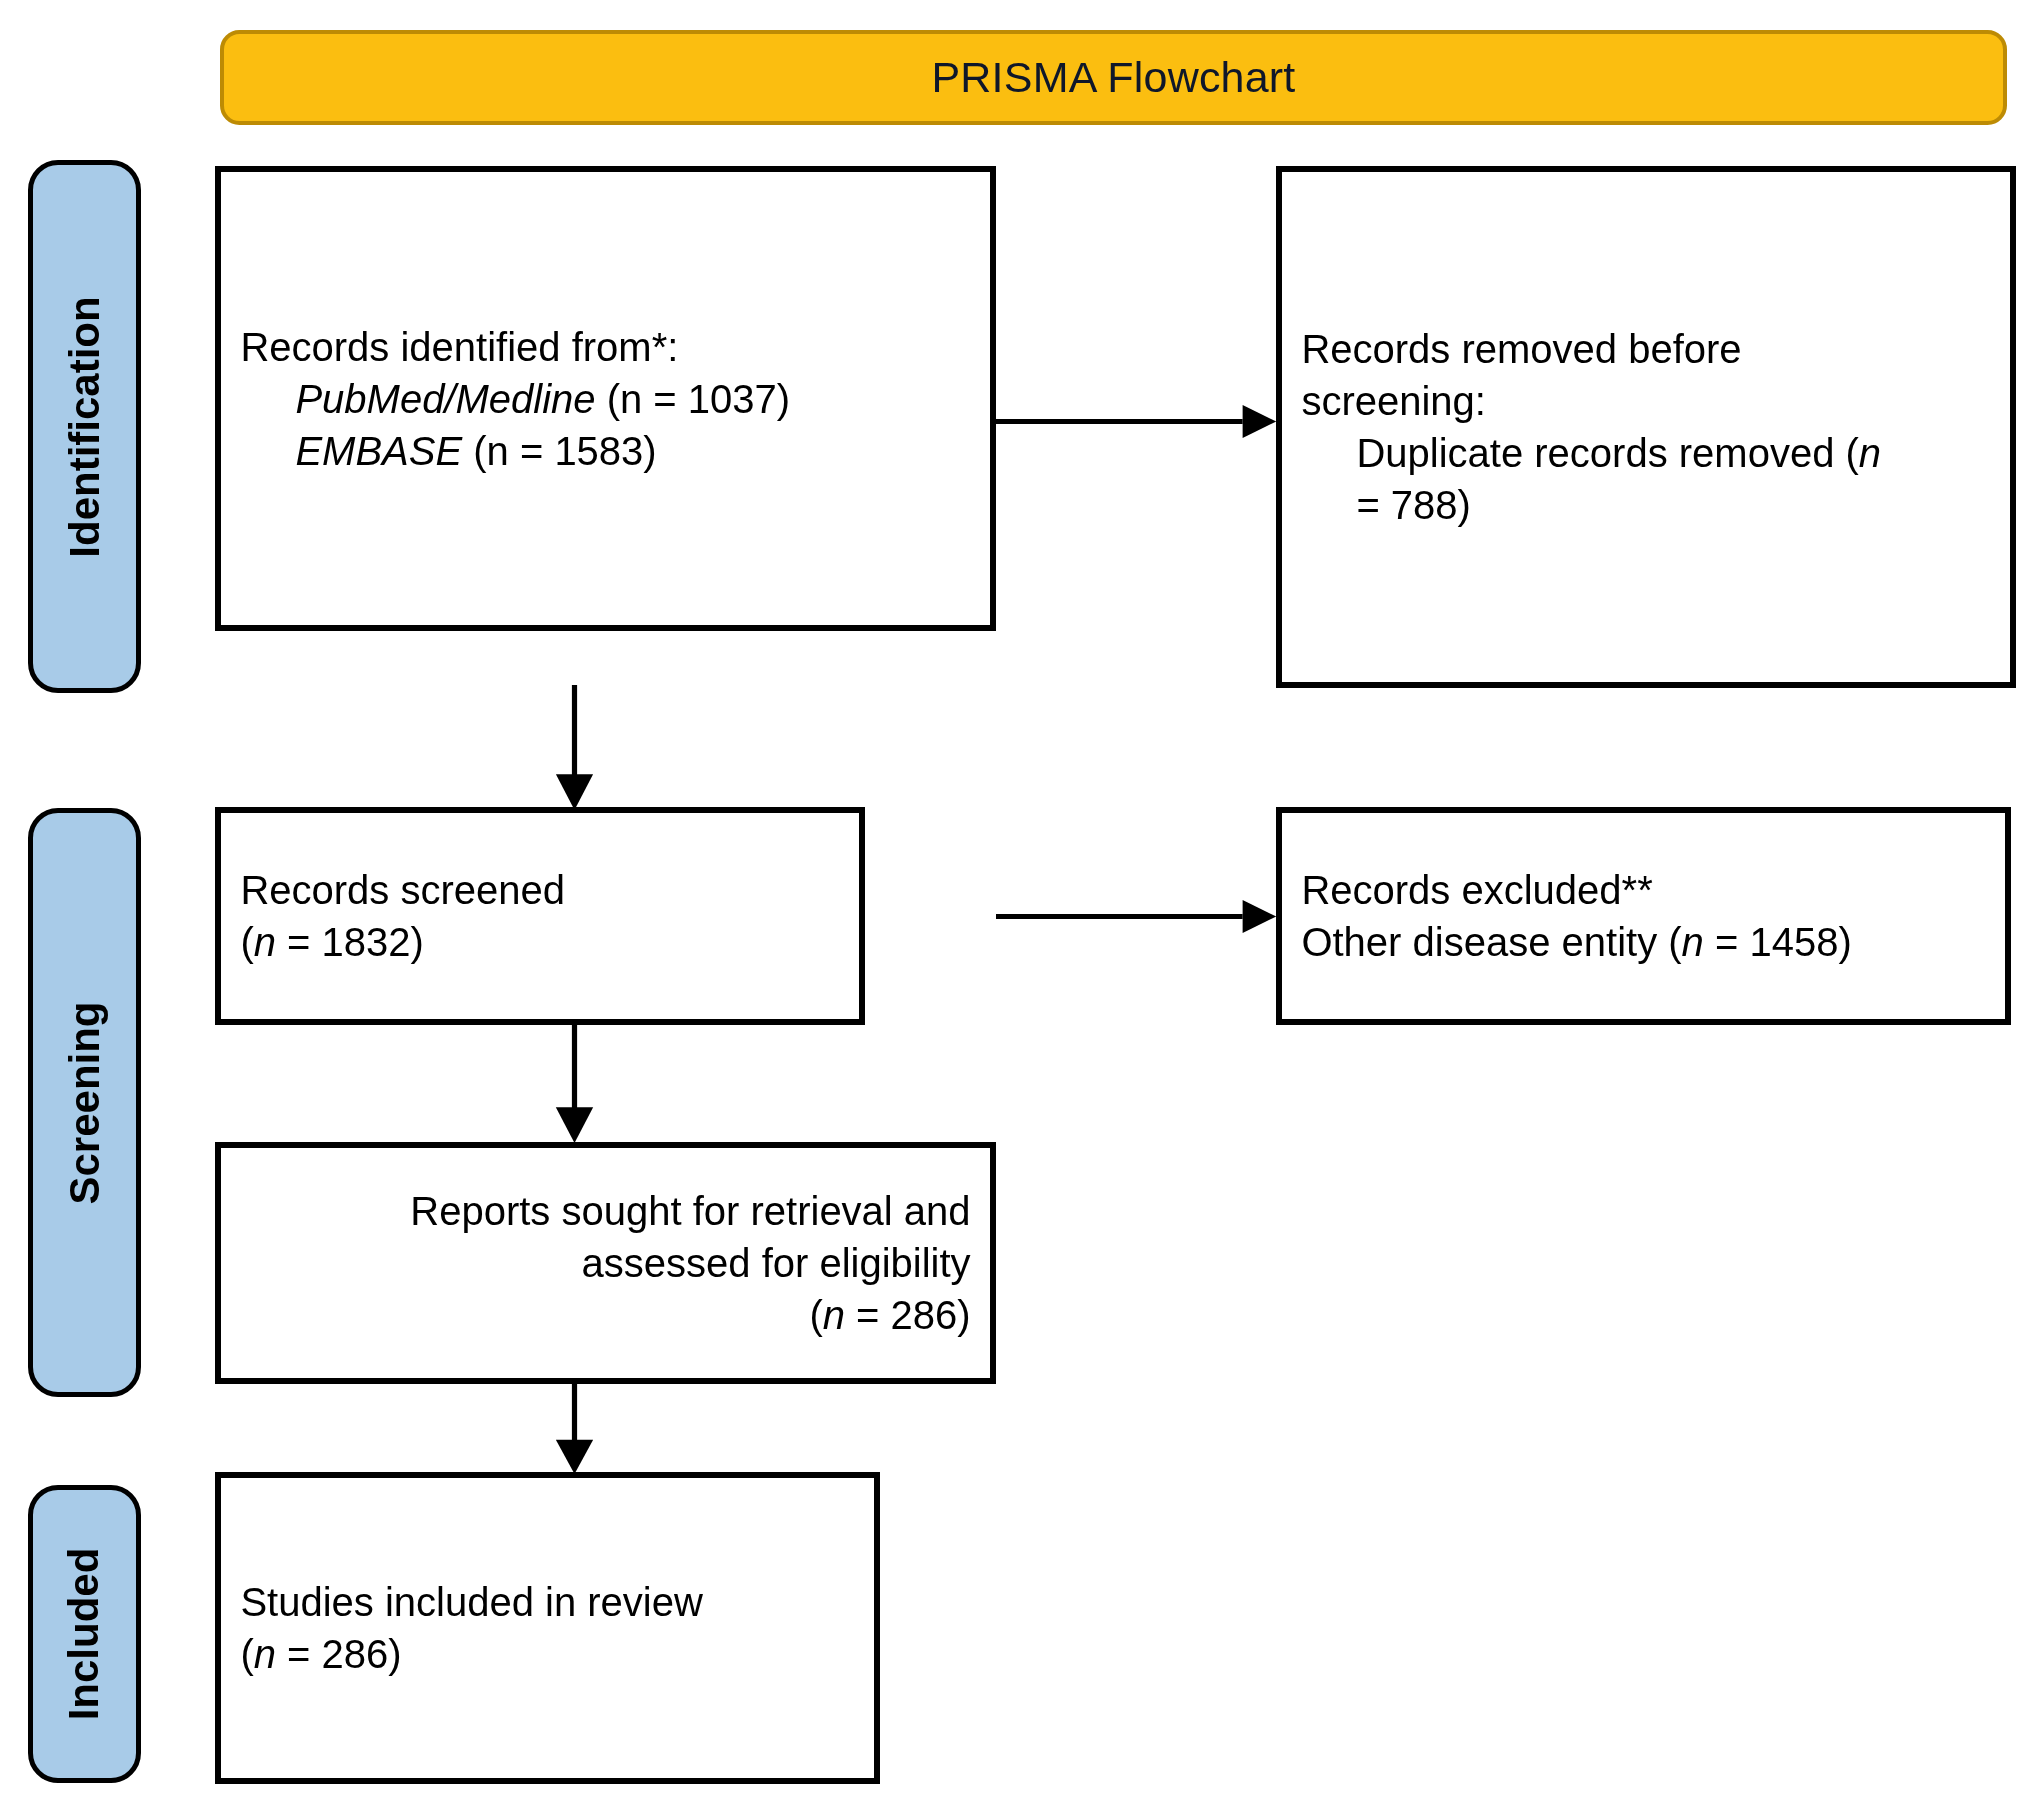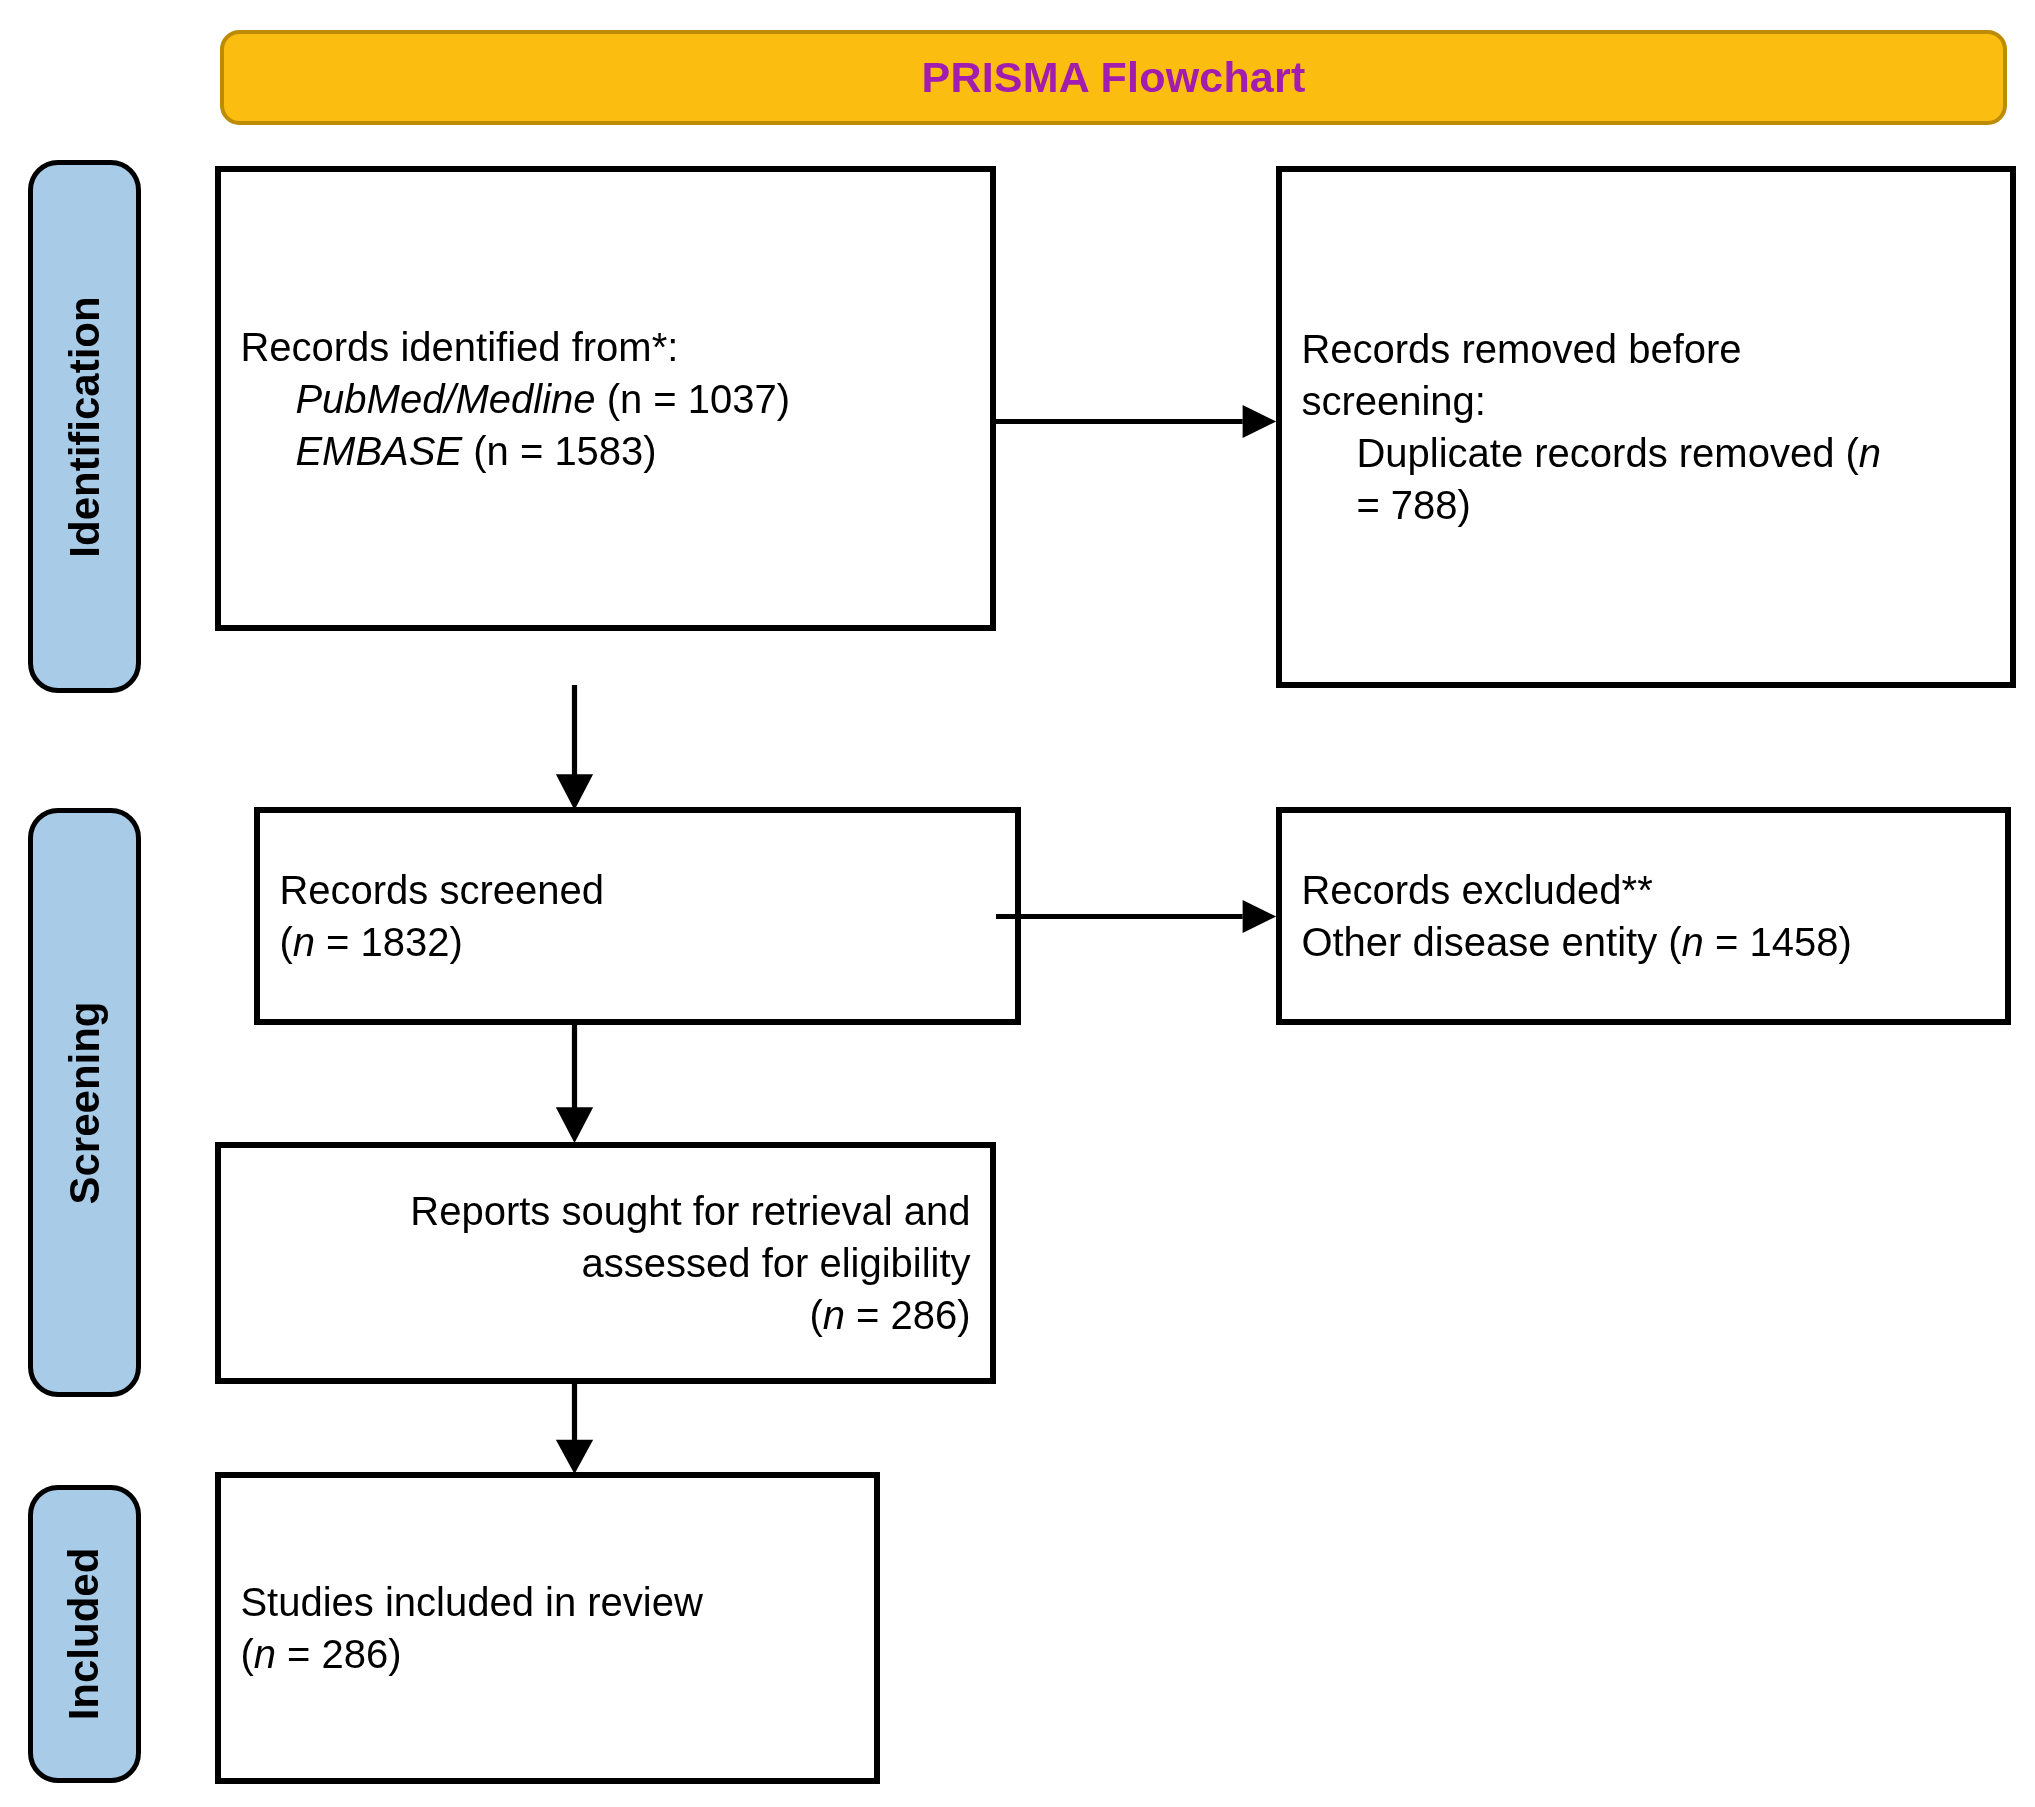--- a/index.html
+++ b/index.html
@@ -32,22 +32,22 @@
     background: #FBBE10;
     border: 4.5px solid #BD8B04;
     border-radius: 19.4px;
     box-sizing: border-box;
     display: flex;
     align-items: center;
     justify-content: center;
   }
   .header-title {
     font-size: 43px;
-    font-weight: bold;
-    color: #a21caf;
+    font-weight: normal;
+    color: #0f172a;
     letter-spacing: 0.2px;
     line-height: 1;
   }
 
   
   .stage-label {
     position: absolute;
     background: #A8CBE8;
     border: 5.2px solid #000000;
     border-radius: 30px;
@@ -85,21 +85,21 @@
     font-size: 40px;
     color: #000000;
     line-height: 1.30;
     white-space: pre-wrap;
   }
   .flow-box .line.indent { padding-left: 55px; }
   .flow-box .line i { font-style: italic; }
 
   
   #box-identified   { left: 215px; top: 166px;  width: 781px; height: 465px; }
-  #box-screened     { left: 215px; top: 807px; width: 767px; height: 218px; margin-left: 39px; }
+  #box-screened     { left: 215px; top: 807px; width: 650px; height: 218px; }
   #box-sought       { left: 215px; top: 1142px; width: 781px; height: 242px; align-items: flex-end; }
   #box-included     { left: 215px; top: 1472px; width: 665px; height: 312px; }
 
   
   #box-removed      { left: 1276px; top: 166px;  width: 740px; height: 522px; }
   #box-excluded     { left: 1276px; top: 807px; width: 735px; height: 218px; }
 
   
   .conn {
     position: absolute;

